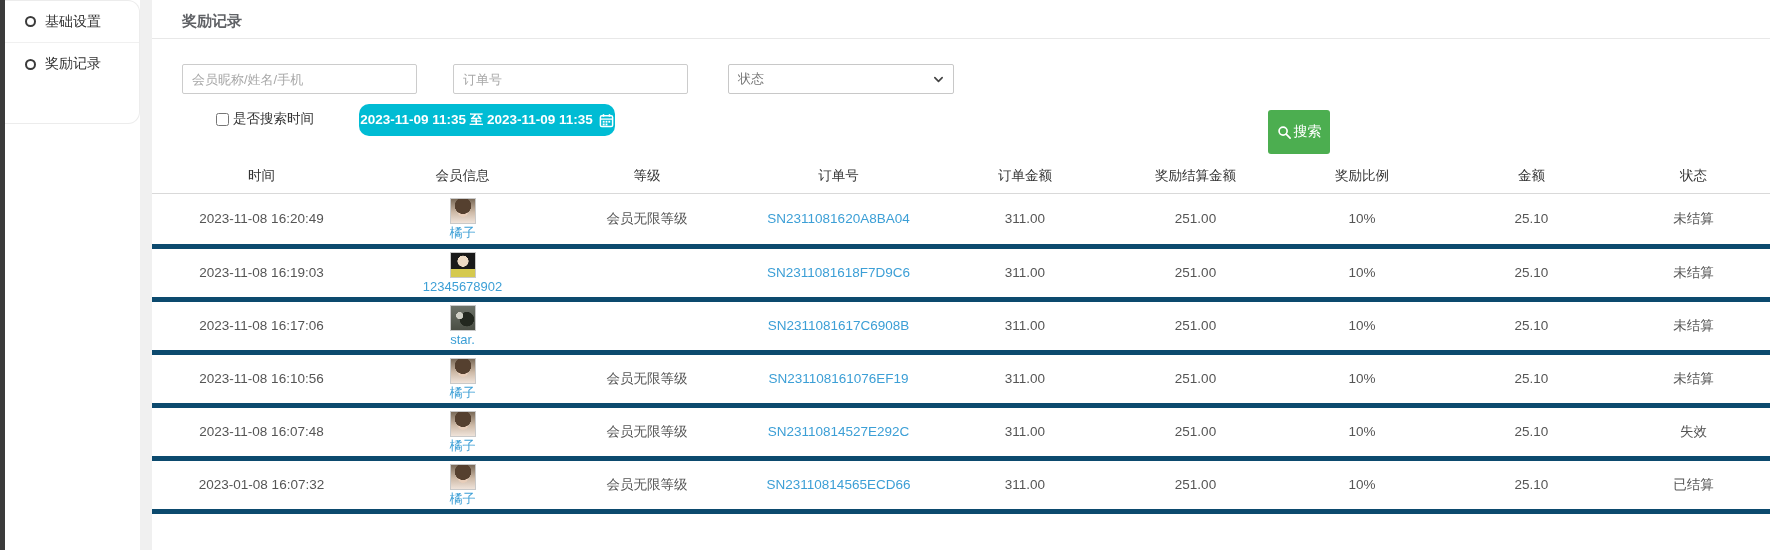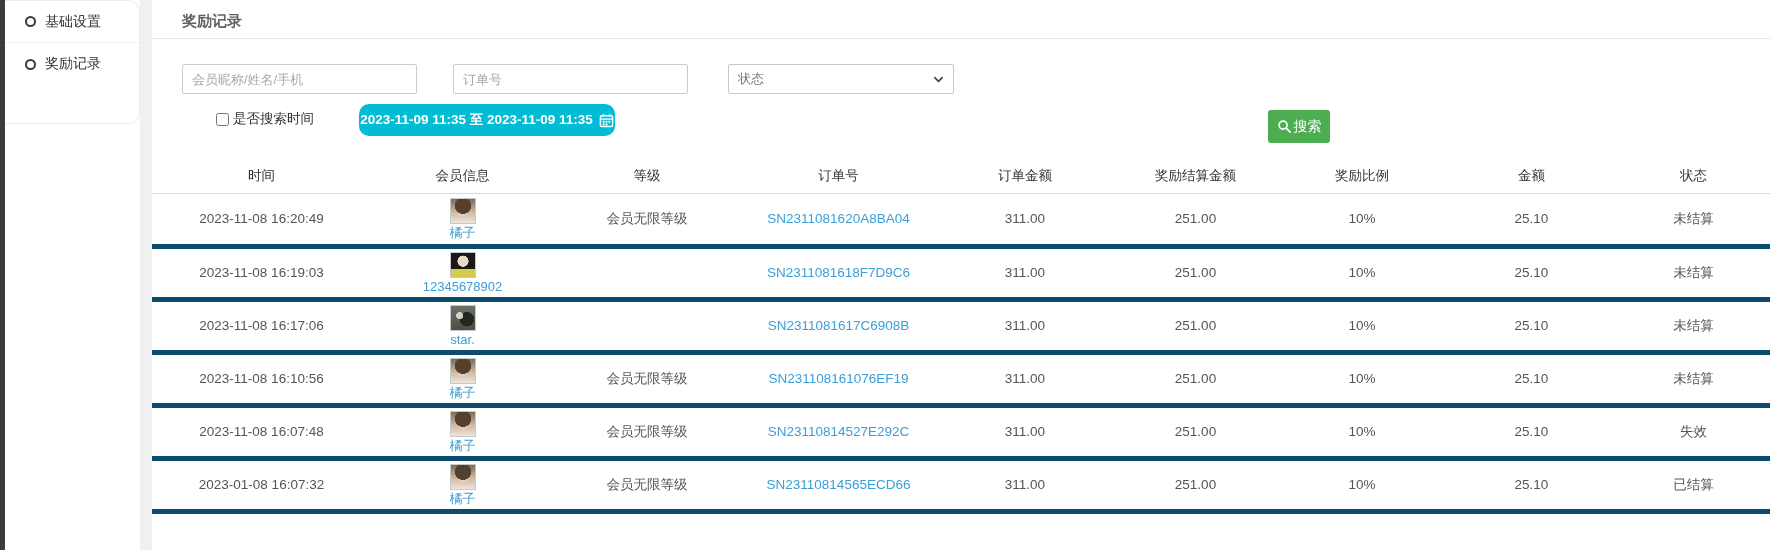--- a/index.html
+++ b/index.html
@@ -33,21 +33,21 @@
   .txt-input{position:absolute;top:64px;height:30px;border:1px solid #ccc;border-radius:2px;padding:0 9px;font-size:13px;color:#000000;font-family:inherit;outline:none;}
   .txt-input::placeholder{color:#a8a8a8;}
   #member-input{left:30px;width:235px;}
   #order-input{left:301px;width:235px;}
   .status-select{position:absolute;left:576px;top:64px;width:226px;height:30px;border:1px solid #c8c8c8;border-radius:2px;display:flex;align-items:center;justify-content:space-between;padding:0 9px;font-size:13px;color:#757575;cursor:pointer;background:#fff;}
   .chevron{width:11px;height:11px;}
   .time-check{position:absolute;left:64px;top:110px;display:flex;align-items:center;cursor:pointer;}
   .time-check input{width:13px;height:13px;margin-right:4px;}
   .time-check .lbl{font-size:13.5px;color:#333;}
   .date-btn{position:absolute;left:207px;top:104px;width:256px;height:32px;background:var(--accent-cyan);color:#fff;border:none;border-radius:10px;font-size:13.5px;font-weight:bold;display:flex;align-items:center;justify-content:center;gap:6px;cursor:pointer;font-family:inherit;}
-  .search-btn{position:absolute;left:1116px;top:110px;width:62px;height:33px;background:var(--accent-green);color:#fff;border:none;border-radius:3px;font-size:14px;display:flex;align-items:center;justify-content:center;gap:2px;cursor:pointer;font-family:inherit;}
+  .search-btn{position:absolute;left:1116px;top:110px;width:62px;height:44px;background:var(--accent-green);color:#fff;border:none;border-radius:3px;font-size:14px;display:flex;align-items:center;justify-content:center;gap:2px;cursor:pointer;font-family:inherit;}
   
   .reward-table{position:absolute;left:0;top:160px;width:1618px;border-collapse:collapse;table-layout:fixed;}
   col.c0{width:219px}col.c1{width:183px}col.c2{width:186px}col.c3{width:197px}col.c4{width:176px}col.c5{width:165px}col.c6{width:168px}col.c7{width:171px}col.c8{width:153px}
   .reward-table th{height:33px;font-size:13.5px;font-weight:normal;color:#333;text-align:center;vertical-align:middle;border-bottom:1px solid #d9d9d9;}
   .reward-table td{height:53px;font-size:13.5px;color:#555;text-align:center;vertical-align:middle;border-bottom:5px solid #0c4a6e;}
   .cell-time{color:#54575c;}
   .cell-level{color:#9a9a9a;}
   .cell-status{color:var(--status-gray);}
   .order-link{color:var(--link);text-decoration:none;cursor:pointer;}
   .member-wrap{display:inline-flex;flex-direction:column;align-items:center;line-height:15px;}

